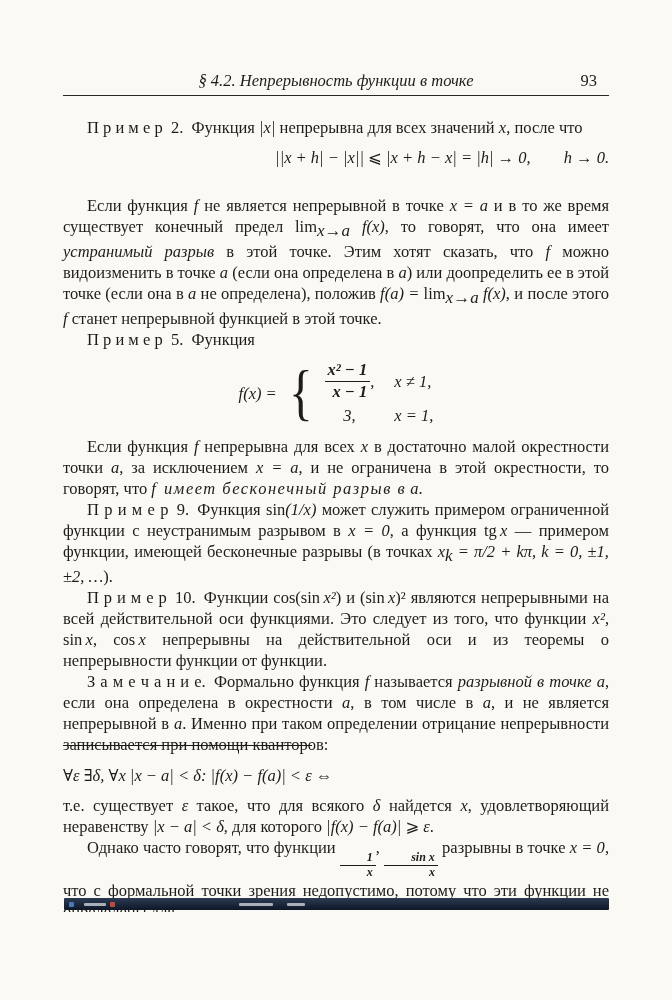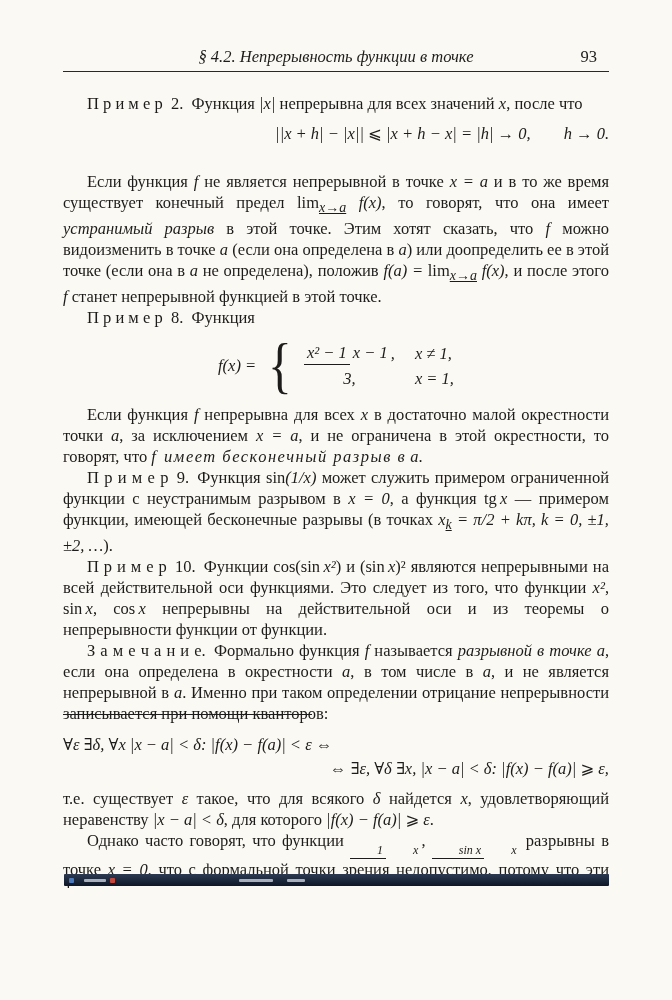--- a/index.html
+++ b/index.html
@@ -8,50 +8,50 @@
     --speck-blue:#4a78b8; --speck-red:#c4473c; --speck-light:#d9dee6;
   }
   *{box-sizing:border-box;}
   html,body{margin:0;padding:0;}
   body{
     width:672px;height:1000px;overflow:hidden;
     background:var(--paper);color:var(--ink);
     font-family:"Liberation Serif","DejaVu Serif","DejaVu Sans",serif;
     font-size:16.5px;line-height:21px;
   }
-  .page{position:relative;width:672px;height:888px;padding:46px 63px 0 63px;overflow:hidden;}
+  .page{position:relative;width:672px;height:888px;padding:46px 63px 0 63px;overflow:hidden;margin-top:24px;}
 
   
   .headrow{position:relative;text-align:center;height:21px;}
   .htitle{font-style:italic;}
   .hpage{position:absolute;right:12px;top:0;font-style:normal;}
   .hrule{border-bottom:1.4px solid var(--rule);margin-top:4px;}
 
   main{margin-top:21px;}
   p.para{margin:0;text-align:justify;}
   .indent{text-indent:24px;}
 
   .run-n{font-style:normal;}
   .run-i{font-style:italic;}
   .run-isp{font-style:italic;letter-spacing:1.5px;}
   .run-m{font-style:italic;}
-  .run-msub{font-style:italic;font-size:14px;vertical-align:-4px;text-decoration:underline;}
+  .run-msub{font-style:italic;font-size:17px;vertical-align:-4px;}
 
   .display-formula{text-align:right;font-style:italic;}
   .f-abs{margin:9px 0 27px 0;}
 
   
   .pw{display:flex;align-items:center;justify-content:center;gap:9px;margin:10px 0 10px 0;font-style:italic;}
   .brace{font-size:62px;font-weight:400;line-height:0.9;transform:scaleX(0.8);font-style:normal;}
   .pw-rows{display:grid;grid-template-columns:auto auto;column-gap:20px;row-gap:3px;align-items:center;}
   .pw-val{display:flex;justify-content:center;align-items:center;}
   .pw-val3{text-align:center;}
 
   
-  .ifrac{display:inline-flex;flex-direction:row;align-items:flex-start;vertical-align:-8px;font-size:12px;line-height:1.15;font-style:italic;text-align:center;}
+  .ifrac{display:inline-flex;flex-direction:column;align-items:flex-end;vertical-align:-8px;font-size:12px;line-height:1.15;font-style:italic;text-align:center;font-weight:bold;}
   .ifrac .fnum{display:block;border-bottom:1px solid var(--ink);padding:0 3px;}
   .ifrac .fden{display:block;padding:0 3px;}
   .frac-lg{font-size:16.5px;vertical-align:middle;line-height:1.25;}
 
   
   .qblock{margin:10px 0 9px 0;}
   .qline1{text-align:left;}
   .overlined{border-top:1.6px solid var(--ink);padding-top:20px;}
   .qline2{text-align:right;margin-top:3px;}
   .qtail{font-style:italic;}
@@ -85,21 +85,21 @@
 
   <main>
 
 
     <p class="para indent"><span class="run-n">П р и м е р 2. Функция </span><span class="run-m">|x|</span><span class="run-n"> непрерывна для всех значений </span><span class="run-m">x</span><span class="run-n">, после что</span></p>
 
     <div class="display-formula f-abs"><span class="run-m">||x + h| − |x|| ⩽ |x + h − x| = |h| → 0,</span><span class="run-n">  </span><span class="run-m">h → 0.</span></div>
 
     <p class="para indent"><span class="run-n">Если функция </span><span class="run-m">f</span><span class="run-n"> не является непрерывной в точке </span><span class="run-m">x = a</span><span class="run-n"> и в то же время существует конечный предел lim</span><span class="run-msub">x→a</span><span class="run-m"> f(x)</span><span class="run-n">, то говорят, что она имеет </span><span class="run-i">устранимый разрыв</span><span class="run-n"> в этой точке. Этим хотят сказать, что </span><span class="run-m">f</span><span class="run-n"> можно видоизменить в точке </span><span class="run-m">a</span><span class="run-n"> (если она определена в </span><span class="run-m">a</span><span class="run-n">) или доопределить ее в этой точке (если она в </span><span class="run-m">a</span><span class="run-n"> не определена), положив </span><span class="run-m">f(a) = </span><span class="run-n">lim</span><span class="run-msub">x→a</span><span class="run-m"> f(x)</span><span class="run-n">, и после этого </span><span class="run-m">f</span><span class="run-n"> станет непрерывной функцией в этой точке.</span></p>
 
-    <p class="para indent"><span class="run-n">П р и м е р 8. Функция</span></p>
+    <p class="para indent"><span class="run-n">П р и м е р 5. Функция</span></p>
 
     <div class="pw">
       <span class="run-m">f(x) =</span>
       <span class="brace">{</span>
       <div class="pw-rows">
         <span class="pw-val">
           <span class="ifrac frac-lg">
             <span class="fnum">x² − 1</span>
             <span class="fden">x − 1</span>
           </span>
@@ -117,21 +117,20 @@
     <p class="para indent"><span class="run-n">П р и м е р 9. Функция sin</span><span class="run-m">(1/x)</span><span class="run-n"> может служить примером ограниченной функции с неустранимым разрывом в </span><span class="run-m">x = 0</span><span class="run-n">, а функция tg </span><span class="run-m">x</span><span class="run-n"> — примером функции, имеющей бесконечные разрывы (в точках </span><span class="run-m">x</span><span class="run-msub">k</span><span class="run-m"> = π/2 + kπ, k = 0, ±1, ±2, …</span><span class="run-n">).</span></p>
 
     <p class="para indent"><span class="run-n">П р и м е р 10. Функции cos(sin </span><span class="run-m">x²</span><span class="run-n">) и (sin </span><span class="run-m">x</span><span class="run-n">)² являются непрерывными на всей действительной оси функциями. Это следует из того, что функции </span><span class="run-m">x²</span><span class="run-n">, sin </span><span class="run-m">x</span><span class="run-n">, cos </span><span class="run-m">x</span><span class="run-n"> непрерывны на действительной оси и из теоремы о непрерывности функции от функции.</span></p>
 
     <p class="para indent"><span class="run-n">З а м е ч а н и е. Формально функция </span><span class="run-m">f</span><span class="run-n"> называется </span><span class="run-i">разрывной в точке</span><span class="run-n"> </span><span class="run-m">a</span><span class="run-n">, если она определена в окрестности </span><span class="run-m">a</span><span class="run-n">, в том числе в </span><span class="run-m">a</span><span class="run-n">, и не является непрерывной в </span><span class="run-m">a</span><span class="run-n">. Именно при таком определении отрицание непрерывности записывается при помощи кванторов:</span></p>
 
     <div class="qblock">
       <div class="qline1">
         <span class="overlined"><span class="run-m">∀ε ∃δ, ∀x |x − a| &lt; δ: |f(x) − f(a)| &lt; ε</span></span><span class="qtail"> ⇔</span>
       </div>
-      <div class="qline2"><span class="run-m">⇔ ∃ε, ∀δ ∃x, |x − a| &lt; δ: |f(x) − f(a)| ⩾ ε,</span></div>
     </div>
 
     <p class="para"><span class="run-n">т.е. существует </span><span class="run-m">ε</span><span class="run-n"> такое, что для всякого </span><span class="run-m">δ</span><span class="run-n"> найдется </span><span class="run-m">x</span><span class="run-n">, удовлетворяющий неравенству </span><span class="run-m">|x − a| &lt; δ</span><span class="run-n">, для которого </span><span class="run-m">|f(x) − f(a)| ⩾ ε</span><span class="run-n">.</span></p>
 
     <p class="para indent"><span class="run-n">Однако часто говорят, что функции </span><span class="ifrac">
           <span class="fnum">1</span>
           <span class="fden">x</span>
         </span><span class="run-n">, </span><span class="ifrac">
           <span class="fnum">sin x</span>
           <span class="fden">x</span>

